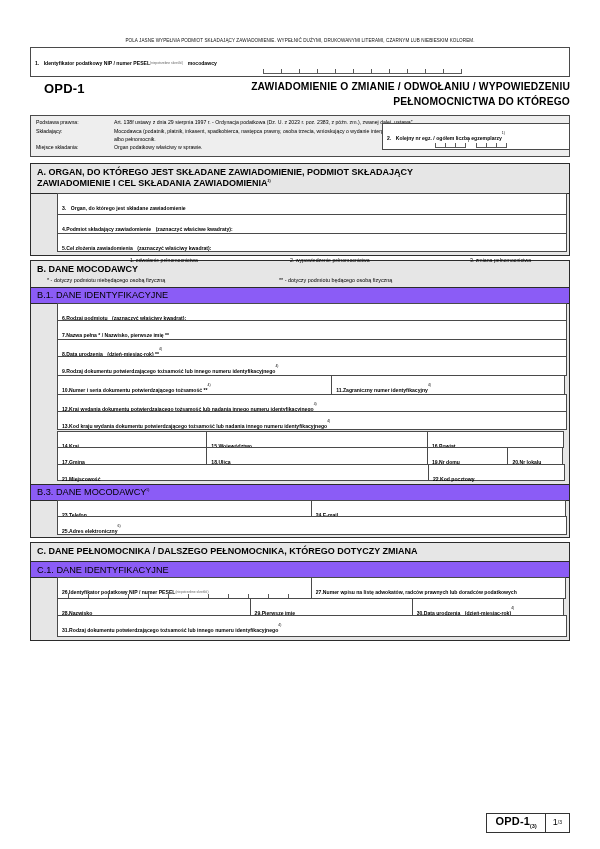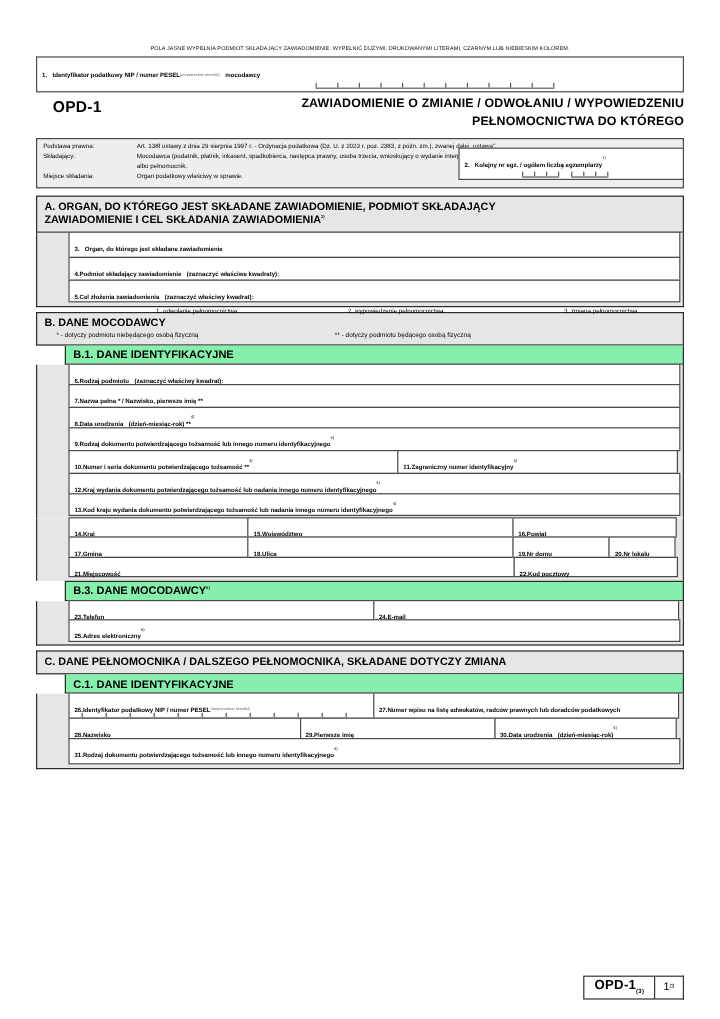--- a/index.html
+++ b/index.html
@@ -130,26 +130,25 @@
     padding: 3px 20px 3px 6px;
     font-size: 9px;
     font-weight: bold;
     line-height: 1.32;
     box-sizing: border-box;
   }
   .sec-sub {
     border-left: 1.7px solid #2b2b2b;
     border-right: 1.7px solid #2b2b2b;
     border-bottom: 1px solid #2b2b2b;
-    background: #86efac;
+    background: #8b5cf6;
     padding: 2.5px 6px;
     font-size: 9.2px;
-    font-weight: bold;
-    box-sizing: border-box;
-    margin-left: 24px;
+    font-weight: normal;
+    box-sizing: border-box;
   }
   .dotyczy {
     font-size: 5.4px;
     font-weight: normal;
     display: flex;
     gap: 0;
     padding: 1px 0 0 10px;
   }
   .dotyczy span:first-child { width: 232px; }
 
@@ -415,21 +414,21 @@
       </div>
     </div>
     <div class="row">
       <div class="cell" style="width:100%;height:19px;">
         <span class="fld-num">25.</span><span class="fld-num">Adres elektroniczny</span><sup>6)</sup>
       </div>
     </div>
   </div>
 
   <div class="sec-main" style="margin-top:4px;">
-    <div>C. DANE PEŁNOMOCNIKA / DALSZEGO PEŁNOMOCNIKA, SKŁADANE DOTYCZY ZMIANA</div>
+    <div>C. DANE PEŁNOMOCNIKA / DALSZEGO PEŁNOMOCNIKA, KTÓREGO DOTYCZY ZMIANA</div>
   </div>
   <div class="sec-sub">C.1. DANE IDENTYFIKACYJNE</div>
   <div class="sec-body cap">
     <div class="row">
       <div class="cell" style="width:50%;height:22px;">
         <span class="fld-num">26.</span><span class="fld-num">Identyfikator podatkowy NIP / numer PESEL</span><span class="tiny-strike">(niepotrzebne skreślić)</span>
         <span class="comb" style="left:10px; top:13px;">
           <i style="width:19px"></i>
             <i style="width:19px"></i>
             <i style="width:19px"></i>

